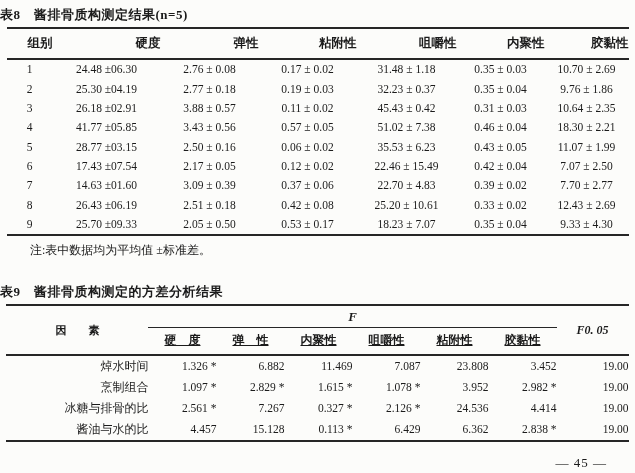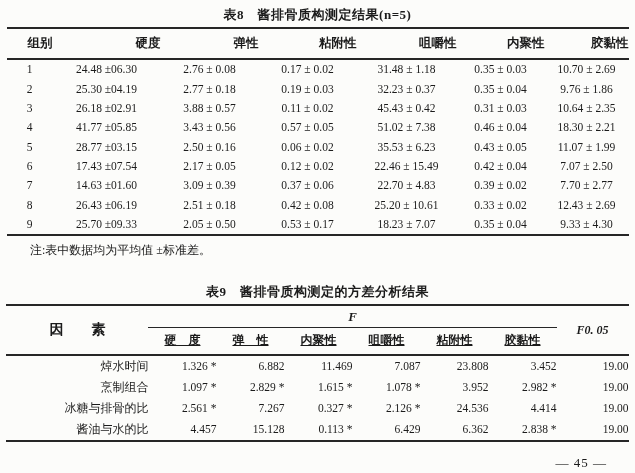--- a/index.html
+++ b/index.html
@@ -6,21 +6,21 @@
   body{
     width:635px;height:473px;
     background:#fcfcfa;
     color:#1b1b1b;
     font-family:"Liberation Serif","DejaVu Serif",serif;
     overflow:hidden;
   }
   .page{width:635px;height:473px;box-sizing:border-box;padding-top:4px;}
 
   .tbl-title{
-    text-align:center;font-weight:bold;font-size:13px;letter-spacing:.5px;line-height:18px;
+    text-align:left;font-weight:bold;font-size:13px;letter-spacing:.5px;line-height:18px;
   }
   .t8-title{margin-top:2px;}
   .t9-title{margin-top:25px;}
 
   table{
     border-collapse:collapse;table-layout:fixed;
     width:622px;margin:3px auto 0 auto;
   }
 
   
@@ -42,21 +42,21 @@
   .t8 col.c-gum{width:84px;}
 
   .note{
     font-size:12px;margin:7px 0 0 30px;line-height:15px;
   }
   .italic-var{font-style:italic;font-family:"Liberation Serif","DejaVu Serif",serif;}
 
   
   .t9{border-top:2px solid #262626;border-bottom:2px solid #262626;}
   .t9 th{font-weight:bold;text-align:center;}
-  .t9 .factor-h{font-size:14px;border-bottom:2px solid #262626;vertical-align:middle;}
+  .t9 .factor-h{font-size:11px;border-bottom:2px solid #262626;vertical-align:middle;}
   .t9 .f-span{
     font-size:13px;font-style:italic;border-bottom:1px solid #262626;padding:3px 0 2px 0;
   }
   .t9 .f005-h{font-size:12px;font-style:italic;border-bottom:2px solid #262626;vertical-align:middle;}
   .t9 .sub-h{font-size:12px;border-bottom:2px solid #262626;padding:4px 0 5px 0;text-decoration:underline;}
   .t9 tbody td{
     text-align:right;font-size:11.5px;line-height:13px;padding:4px 0;white-space:nowrap;
   }
   .t9 tbody td.factor-cell{font-size:12px;}
   .t9 col.c-factor{width:142px;}

